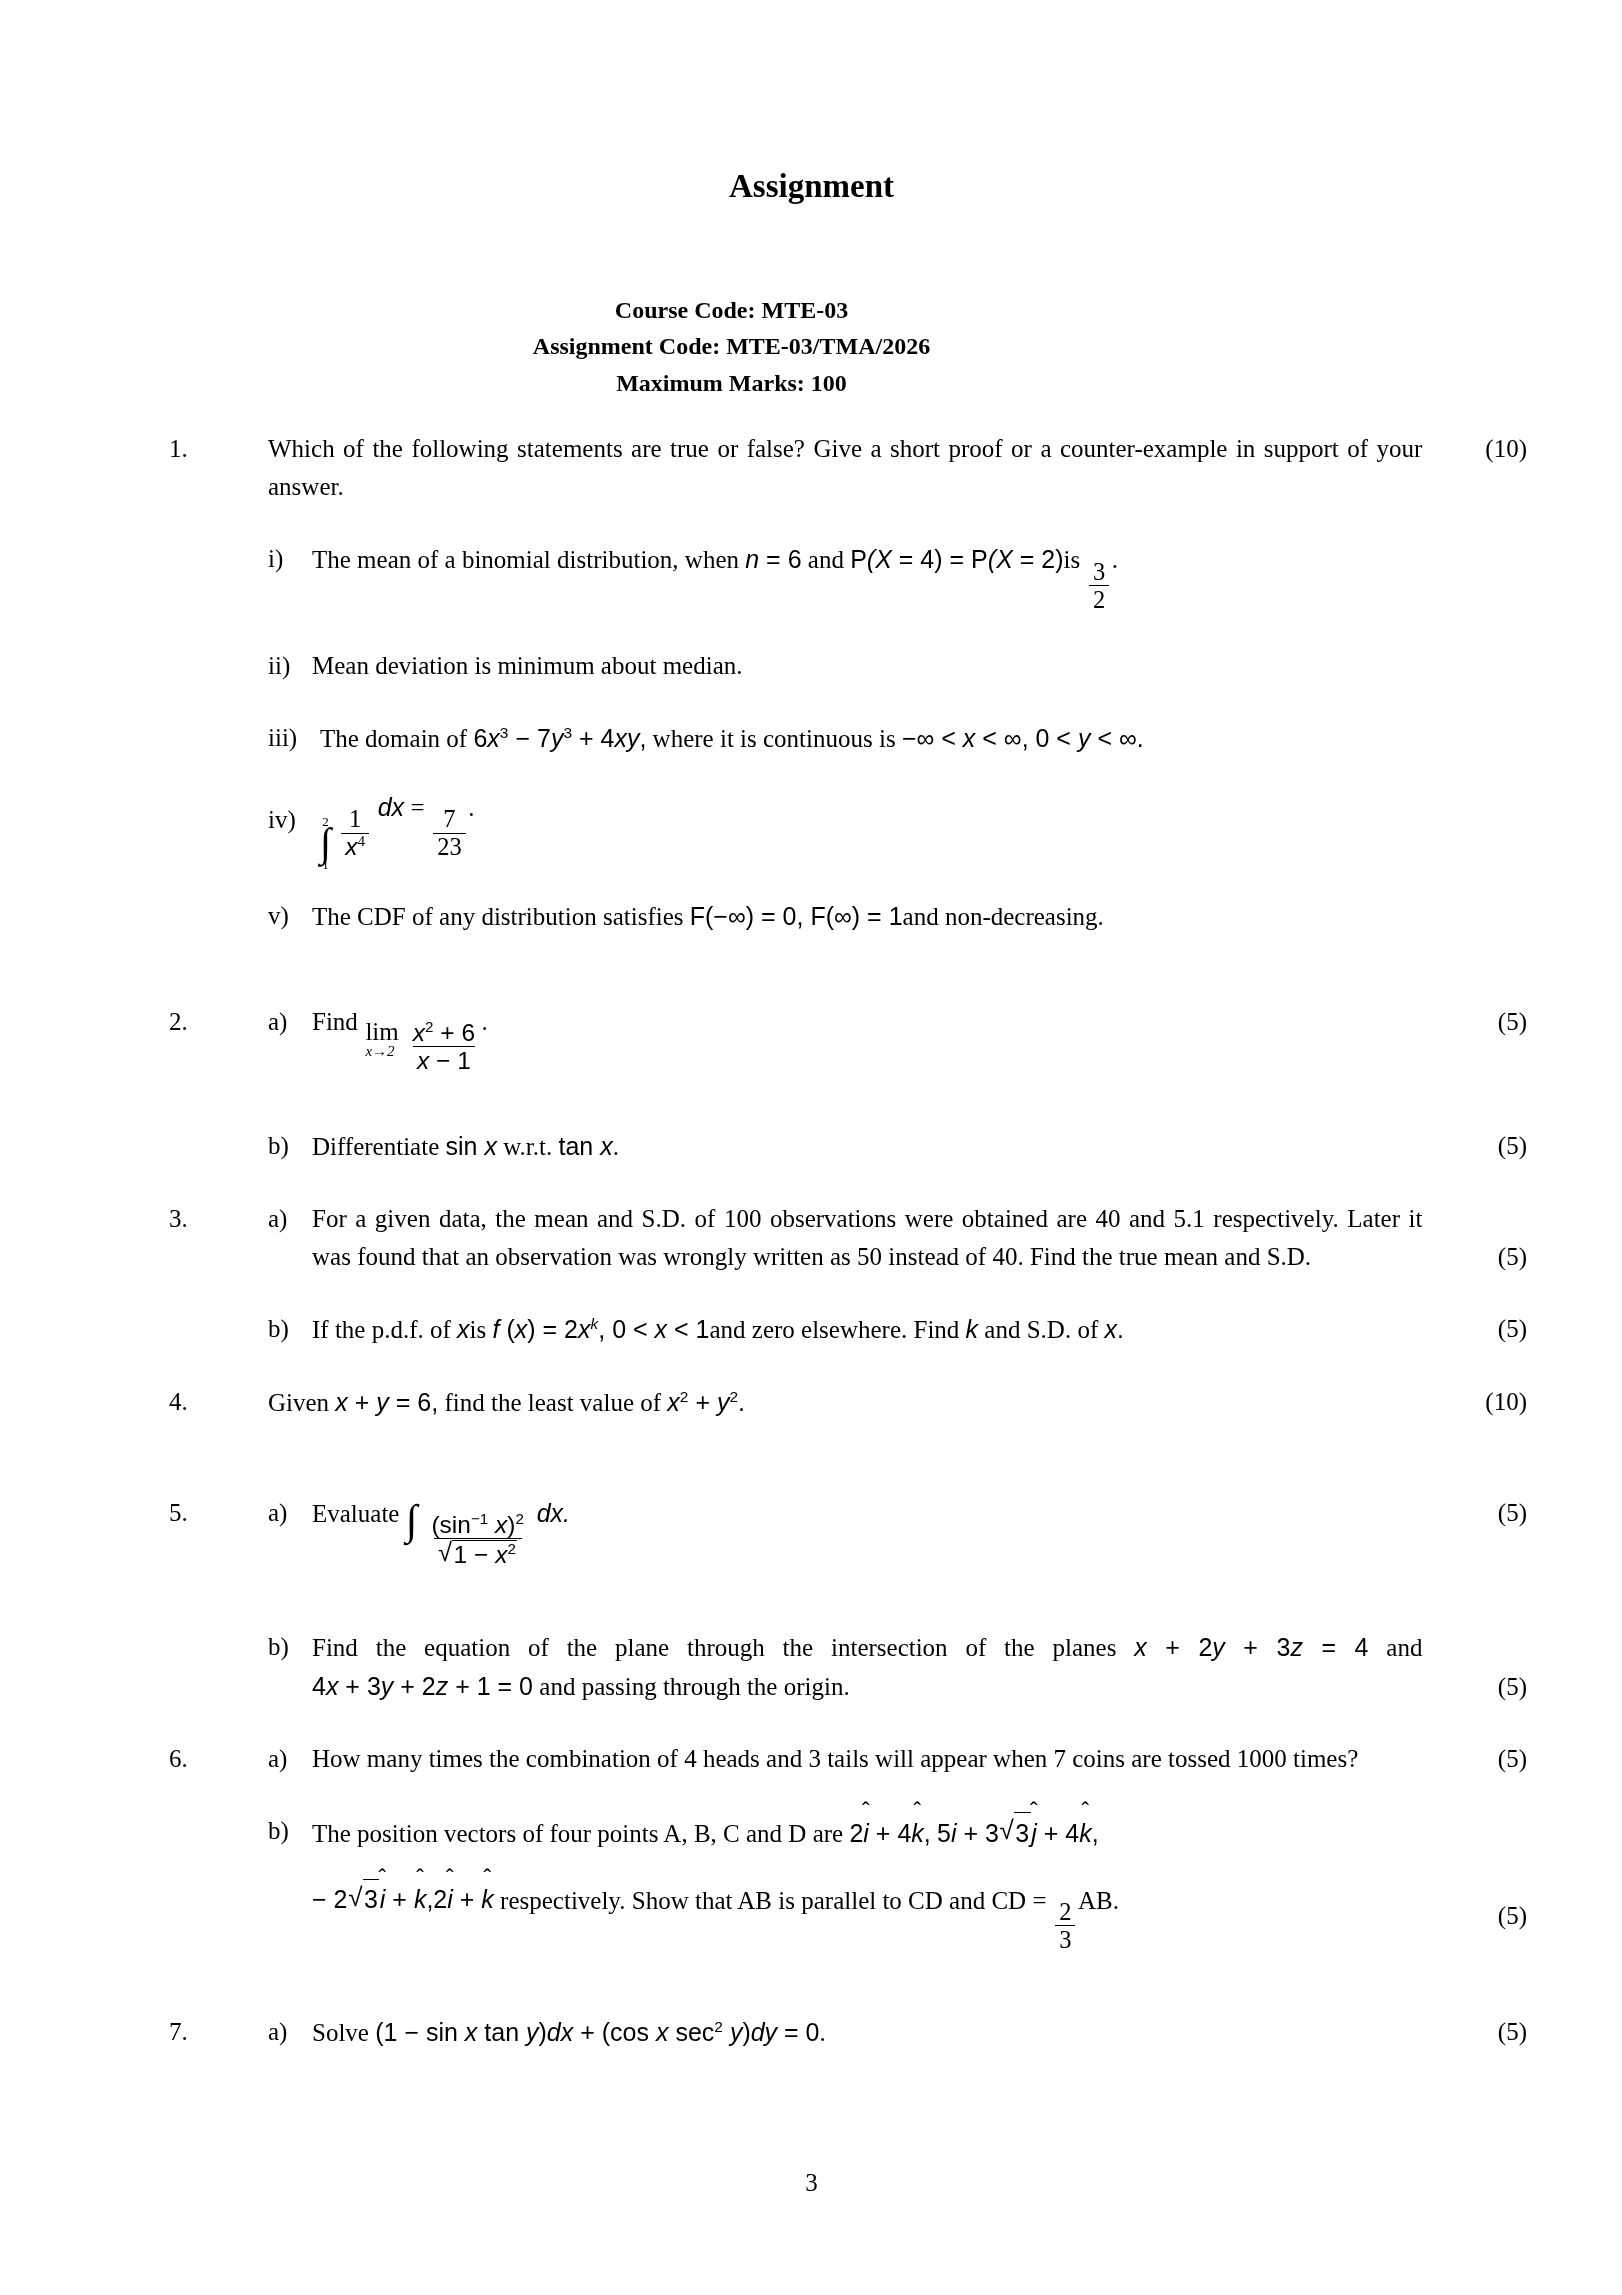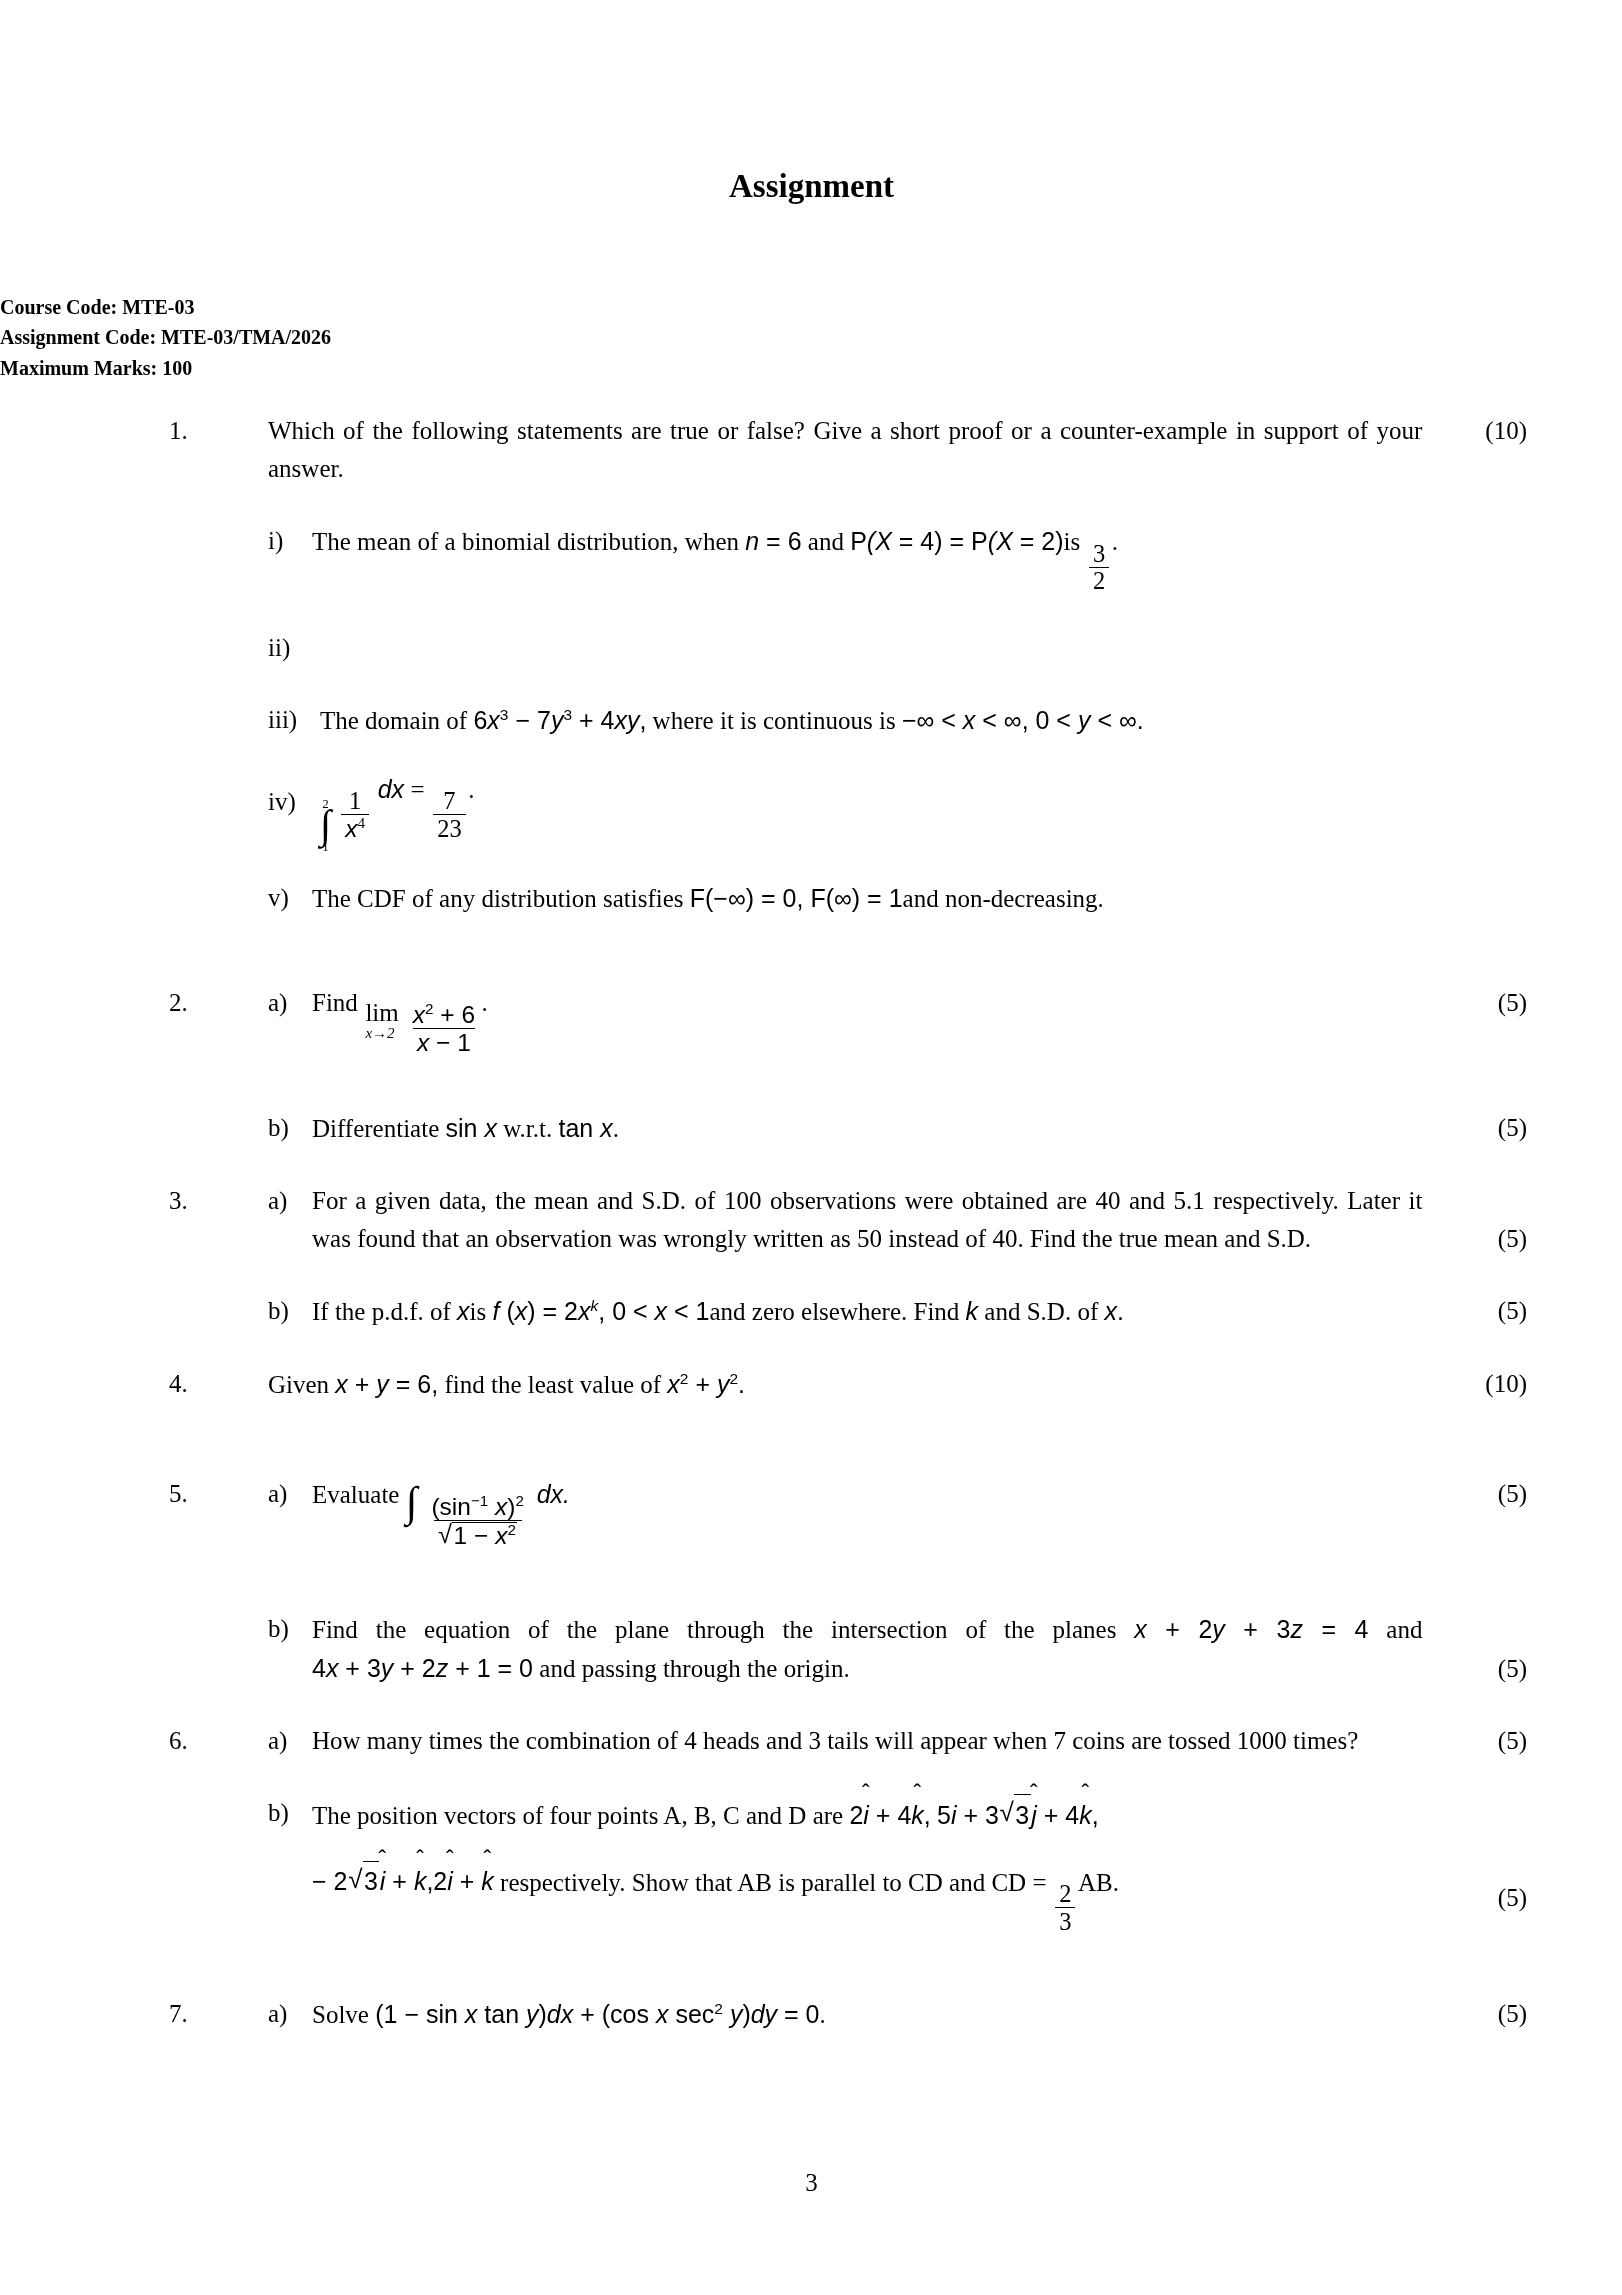--- a/index.html
+++ b/index.html
@@ -28,23 +28,23 @@
     font-size: 33px;
     line-height: 1.30;
     margin: 16px;
     padding-top: 149px;
   }
   .doc-title .line2 { display: block; }
 
   .code-block {
     margin-top: 84px;
     padding-right: 160px;
-    text-align: left;
+    text-align: center;
     font-weight: bold;
-    font-size: 20px;
+    font-size: 24px;
     line-height: 1.52;
   }
   .code-block div { white-space: nowrap; }
 
   
   .questions {
     margin-top: 29px;
     padding-left: 169px;
     padding-right: 0px;
   }
@@ -257,20 +257,21 @@
         </span><span>.</span>
       </div>
       <div class="marks blank"></div>
     </div>
 
     <div class="gap-lg"></div>
 
     <div class="qrow">
       <div class="qnum"></div>
       <div class="qsub">ii)</div>
+      <div class="qbody nojust">Mean deviation is minimum about median.</div>
       <div class="marks blank"></div>
     </div>
 
     <div class="gap-lg"></div>
 
     <div class="qrow">
       <div class="qnum"></div>
       <div class="qsub wide">iii)</div>
       <div class="qbody nojust">
         <span>The domain of</span>

